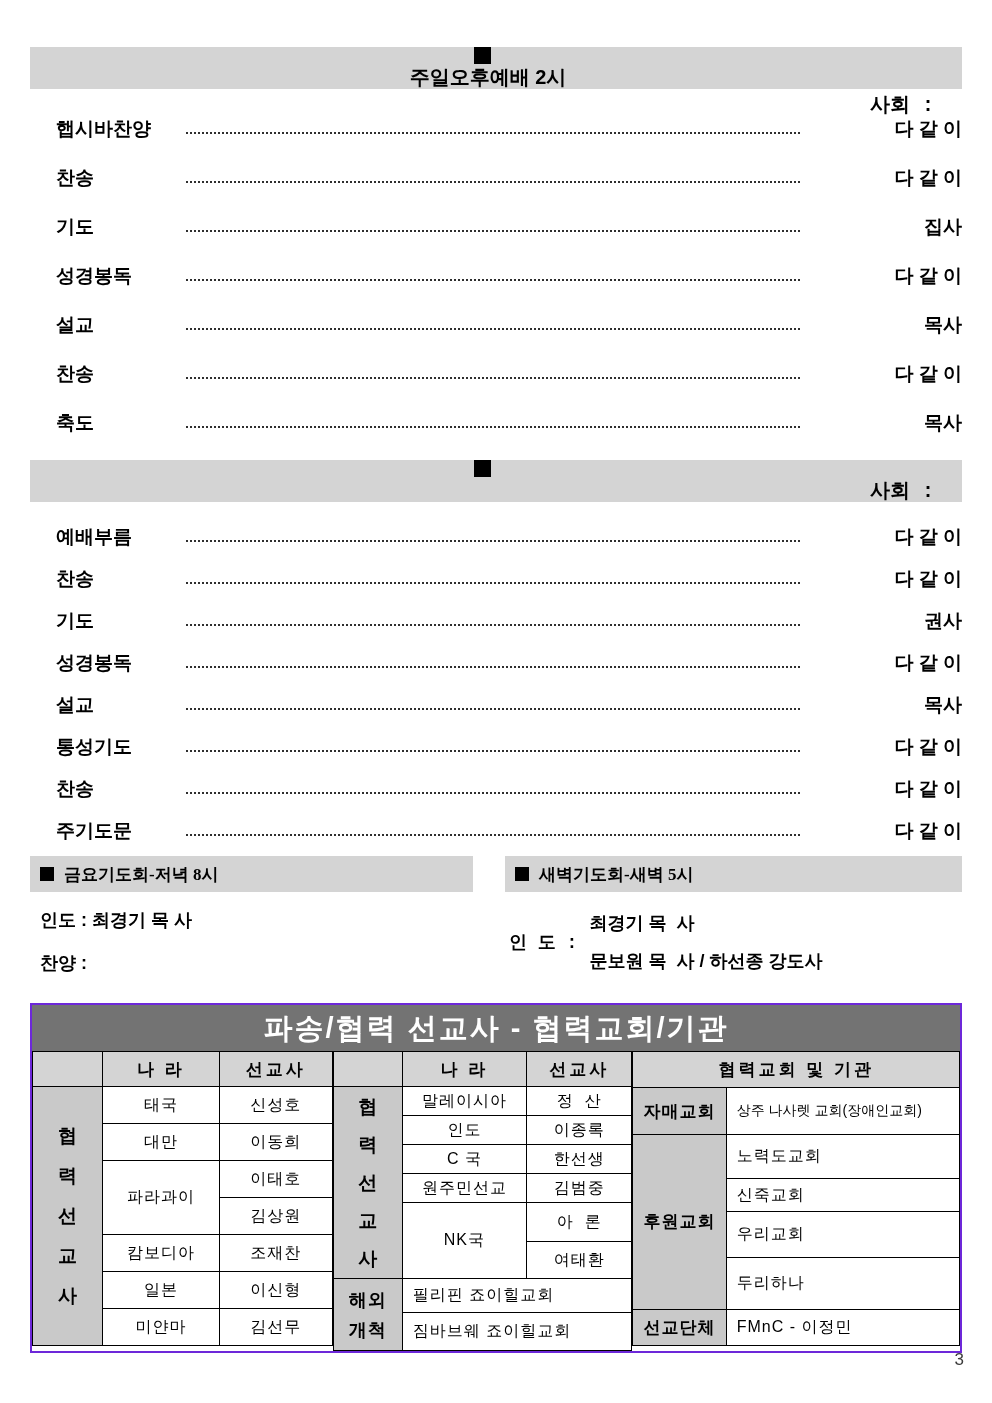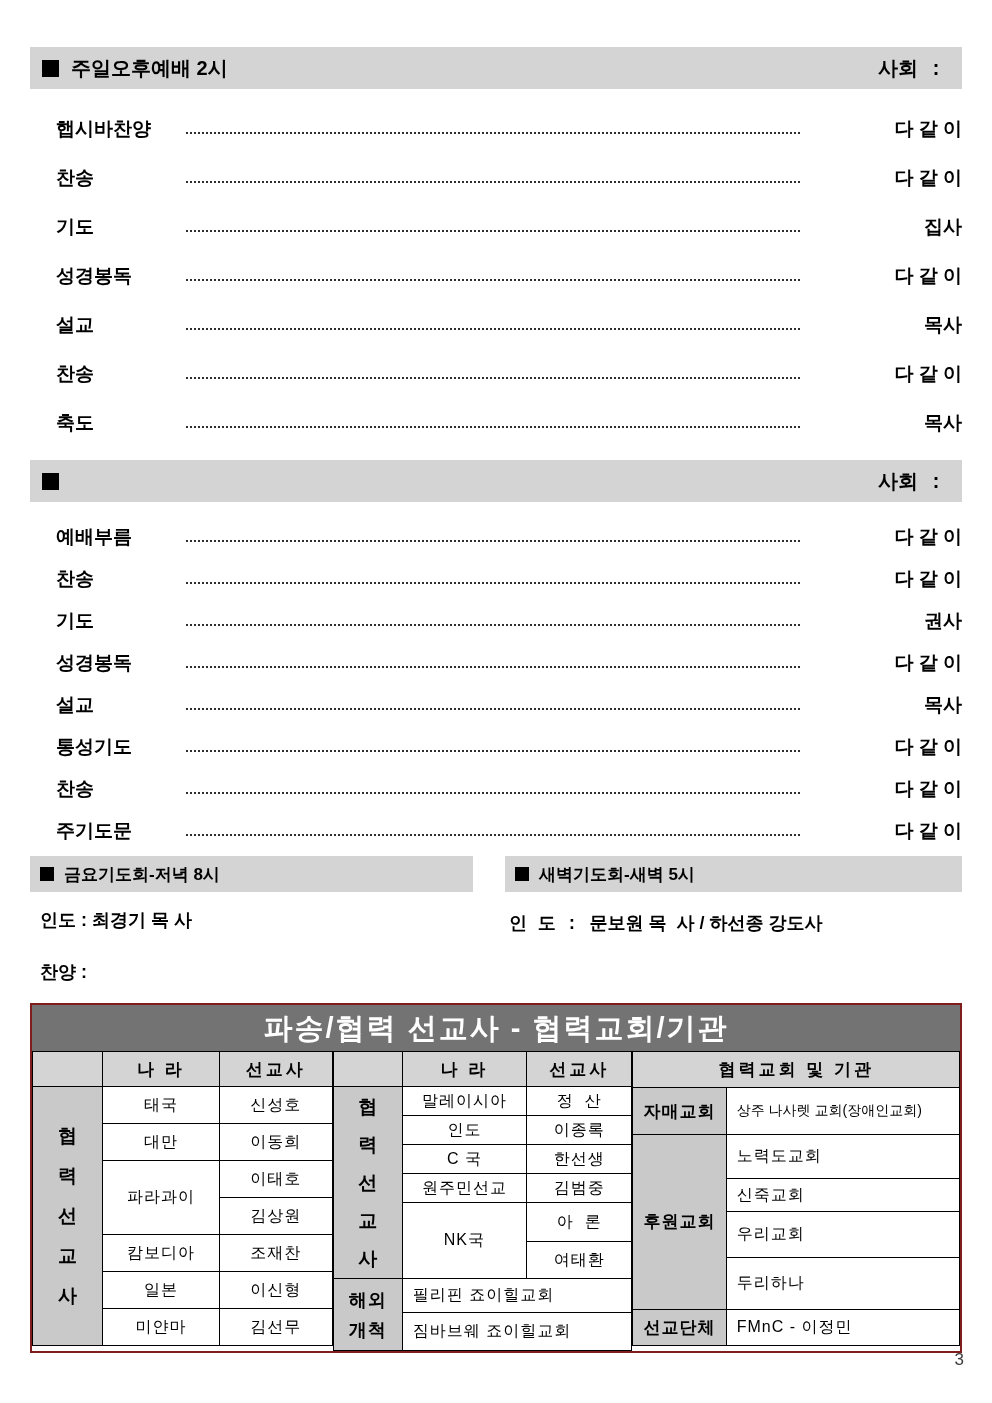--- a/index.html
+++ b/index.html
@@ -2,22 +2,22 @@
 <html><head>
 <meta charset="utf-8">
 <style>
   html,body{margin:0;padding:0;background:#ffffff;}
   .page{position:relative;width:992px;height:1403px;background:#fff;
         font-family:"Liberation Sans",sans-serif;color:#000;overflow:hidden;}
   .abs{position:absolute;left:30px;right:30px;}
 
   
   .bar{background:#d4d4d4;display:flex;align-items:center;font-weight:bold;box-sizing:border-box;}
-  .bar-large{height:42px;font-size:20px;padding:0 20px 0 12px;}
-  .bar-small{height:36px;font-size:17px;padding:0 12px 0 10px;}
+  .bar-large{height:42px;font-size:20px;padding:0 28px 0 12px;flex-direction:column;}
+  .bar-small{height:36px;font-size:17px;padding:0 12px 0 10px;font-family:Liberation Serif, serif;}
   .sq{display:inline-block;background:#000;flex:0 0 auto;}
   .sq-large{width:17px;height:17px;margin-right:12px;}
   .sq-small{width:14px;height:14px;margin-right:10px;}
   .bar-right{margin-left:auto;font-family:Liberation Mono, monospace;}
 
   
   .row{display:flex;align-items:center;font-weight:bold;font-size:19px;}
   .list-1 .row{height:49px;}
   .list-2 .row{height:42px;}
   .ilabel{flex:0 0 120px;width:120px;text-align:justify;text-align-last:justify;margin-left:26px;}
@@ -27,21 +27,21 @@
   
   .twocol{display:flex;top:856px;}
   .col-l{width:443px;margin-right:32px;flex:0 0 auto;}
   .col-r{flex:1 1 auto;}
   .pline{font-weight:bold;font-size:18px;margin:16px 0 0 10px;}
   .lead-row{display:flex;align-items:center;margin-top:12px;font-weight:bold;font-size:18px;}
   .lead-label{margin:0 12px 0 4px;white-space:pre;font-family:Liberation Mono, monospace;}
   .lead-lines div{line-height:38px;white-space:pre;}
 
   
-  .mtable{top:1003px;border:2px solid #7f1d1d;}
+  .mtable{top:1003px;border:2px solid #6d28d9;}
   .m-title{background:#737373;color:#fff;font-weight:bold;font-size:29px;text-align:center;
            height:46px;line-height:46px;letter-spacing:2px;}
   .m-body{display:flex;}
   table{border-collapse:collapse;table-layout:fixed;height:295px;}
   td,th{border:1.5px solid #000;font-size:16px;text-align:center;padding:0 2px;
         overflow:hidden;white-space:nowrap;letter-spacing:1px;}
   th{background:#d4d4d4;font-size:17px;font-weight:bold;letter-spacing:3px;}
   .gray{background:#c9c9c9;font-weight:bold;}
   .vlabel{font-size:19px;line-height:40px;white-space:pre-line;letter-spacing:0;}
   .v2{font-size:18px;line-height:30px;white-space:pre-line;}
@@ -149,30 +149,31 @@
       </div>
   </div>
 
   <div class="abs twocol">
     <div class="col-l">
       <div class="bar bar-small">
         <span class="sq sq-small"></span>
         <span>금요기도회-저녁 8시</span>
       </div>
       <div class="pline">인도 : 최경기 목 사</div>
-      <div class="pline" style="margin-top:28px;">찬양 :</div>
+      <div class="pline" style="margin-top:19px;">찬양 :</div>
     </div>
     <div class="col-r">
       <div class="bar bar-small">
         <span class="sq sq-small"></span>
         <span>새벽기도회-새벽 5시</span>
       </div>
       <div class="lead-row">
         <span class="lead-label">인 도 :</span>
         <div class="lead-lines">
+          <div>최경기 목  사</div>
           <div>문보원 목  사 / 하선종 강도사</div>
         </div>
       </div>
     </div>
   </div>
 
   <div class="abs mtable">
     <div class="m-title">파송/협력 선교사 - 협력교회/기관</div>
     <div class="m-body">
 

